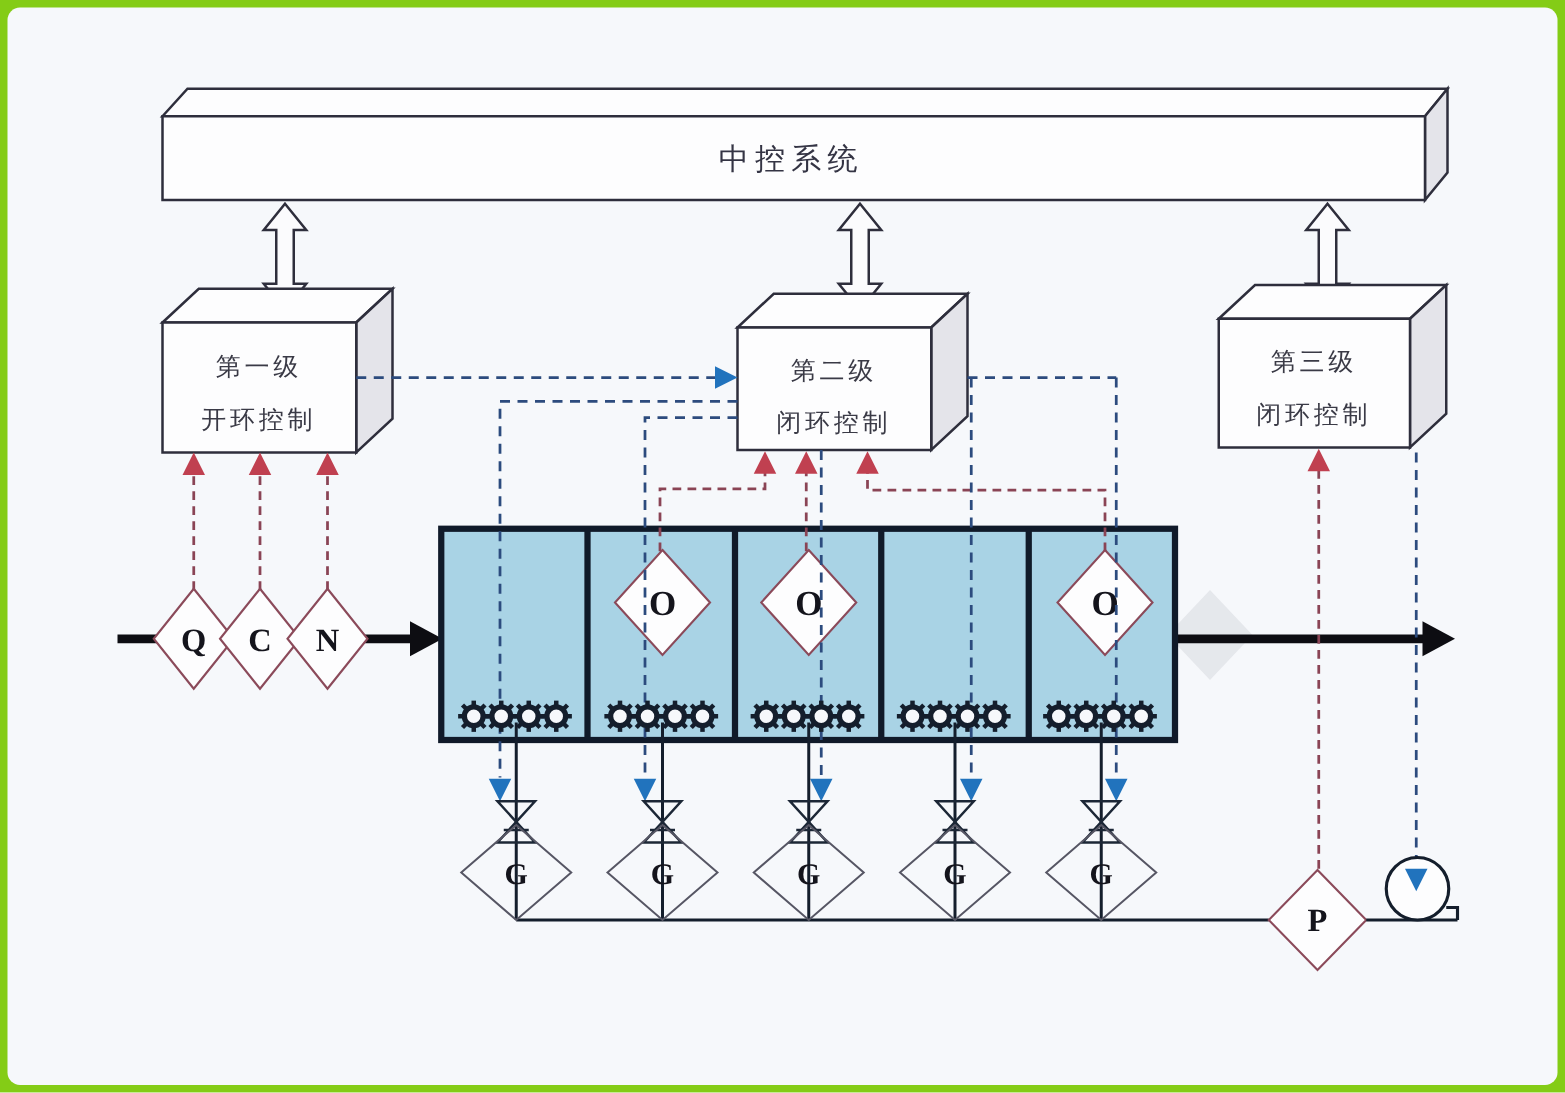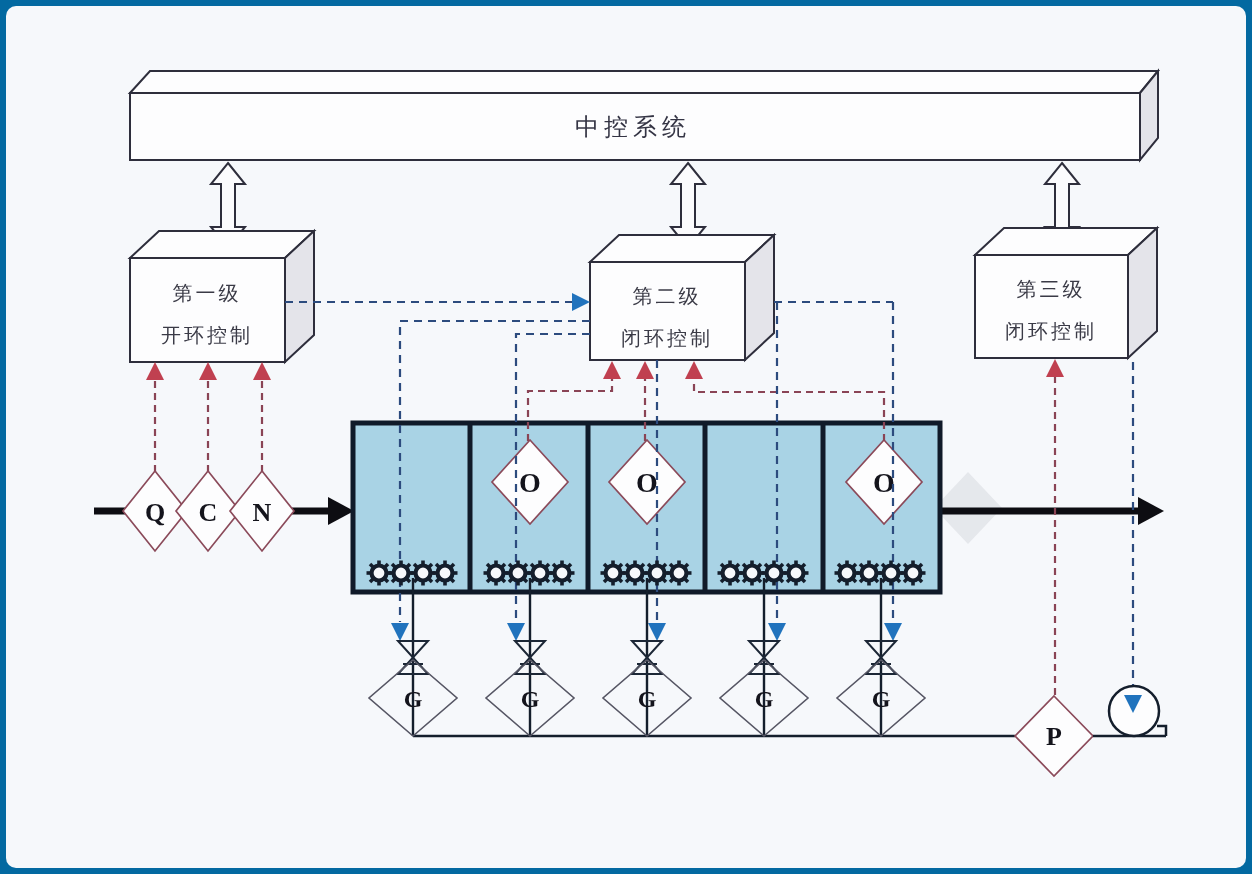--- a/index.html
+++ b/index.html
@@ -1,16 +1,16 @@
 <!DOCTYPE html>
 <html><head>
 <meta charset="utf-8">
 <style>
   html,body{margin:0;padding:0;background:#ffffff;}
-  .stage{position:relative;width:1252px;height:874px;background:#0369a1;overflow:hidden;}
+  .stage{position:relative;width:1252px;height:874px;background:#84cc16;overflow:hidden;}
   svg{display:block;}
   text{font-family:"Liberation Sans",sans-serif;}
   .cjk{font-size:20px;letter-spacing:3px;fill:#3a3a46;text-anchor:middle;}
   .bar-label{font-size:24px;letter-spacing:5px;fill:#343444;text-anchor:middle;}
   .tag{font-family:"Liberation Serif",serif;font-weight:bold;fill:#14141c;text-anchor:middle;}
   .tag-qcn{font-size:26px;}
   .tag-o{font-size:28px;}
   .tag-g{font-size:24px;}
   .tag-p{font-size:26px;}
   .outline{stroke:#2e2e3c;stroke-width:2;}

